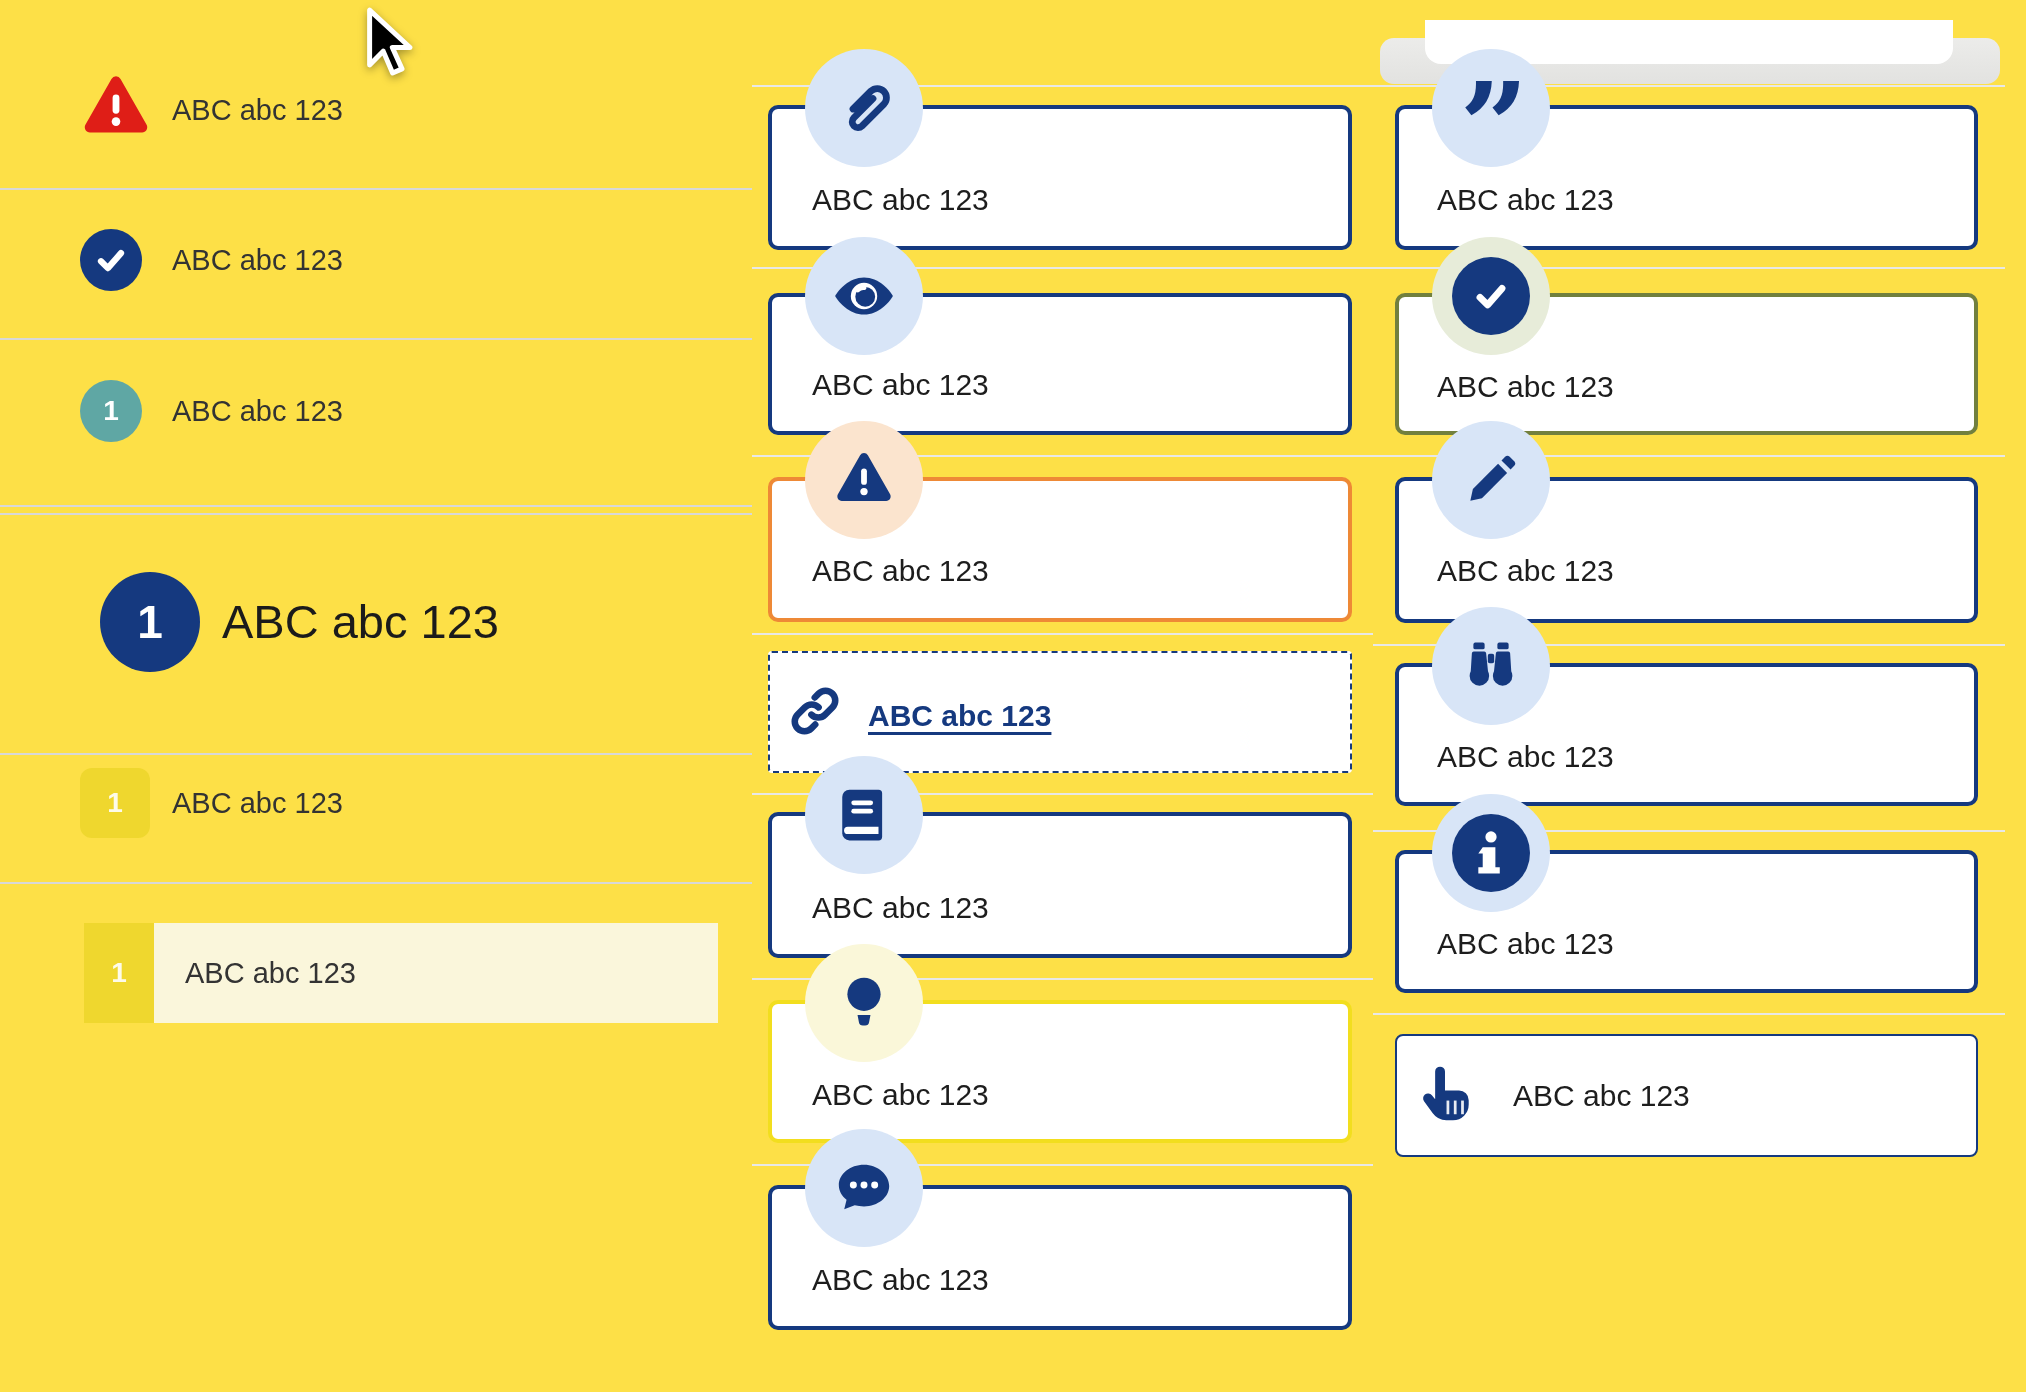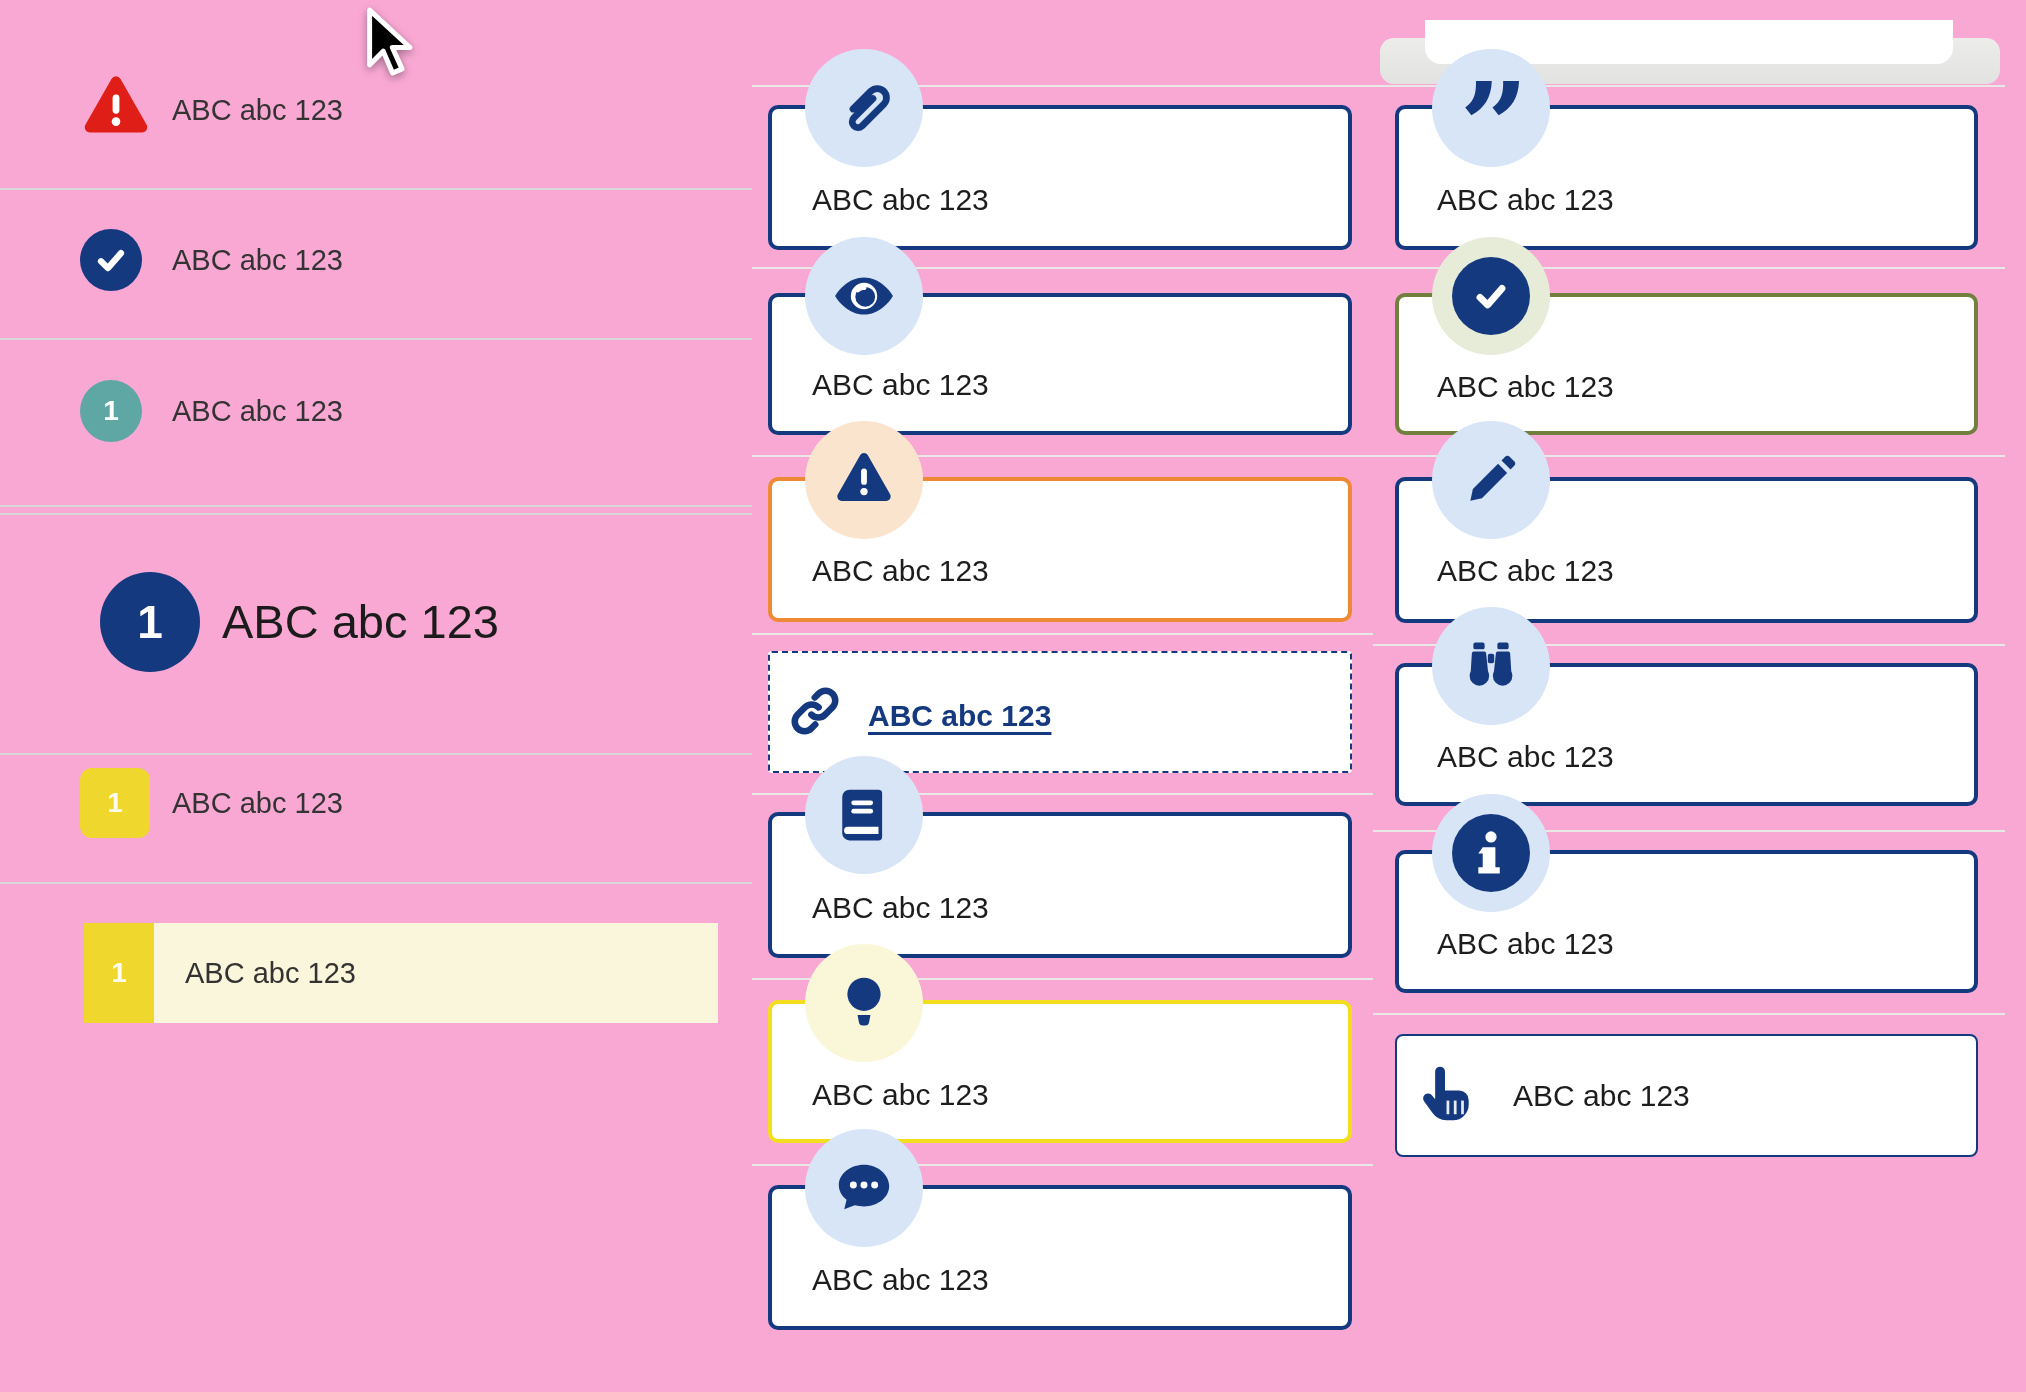--- a/index.html
+++ b/index.html
@@ -1,16 +1,16 @@
 <!DOCTYPE html>
 <html><head>
 <meta charset="utf-8">
 <style>
   html,body{margin:0;padding:0;background:#fff;}
-  .canvas{position:relative;width:2026px;height:1392px;background:#f9a8d4;overflow:hidden;
+  .canvas{position:relative;width:2026px;height:1392px;background:#fde047;overflow:hidden;
           font-family:"Liberation Sans", sans-serif;text-align:center;}
   .abs{position:absolute;}
   
   .ldiv{position:absolute;left:0;width:752px;height:2px;background:#d8d8d8;}
   .cdiv{position:absolute;height:2px;background:#e8e8e7;}
   .cdiv.full{left:752px;width:1253px;}
   .cdiv.mid{left:752px;width:621px;}
   .cdiv.right{left:1373px;width:632px;}
   
   .ltext{position:absolute;font-size:29px;line-height:36px;color:#333333;}

